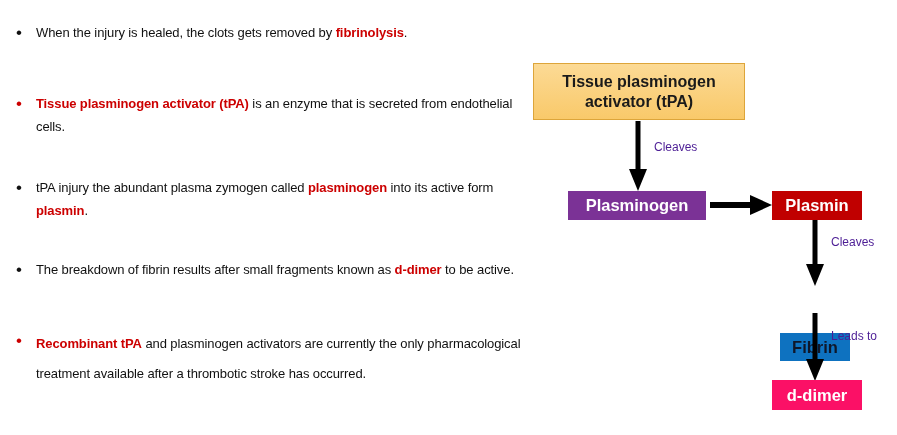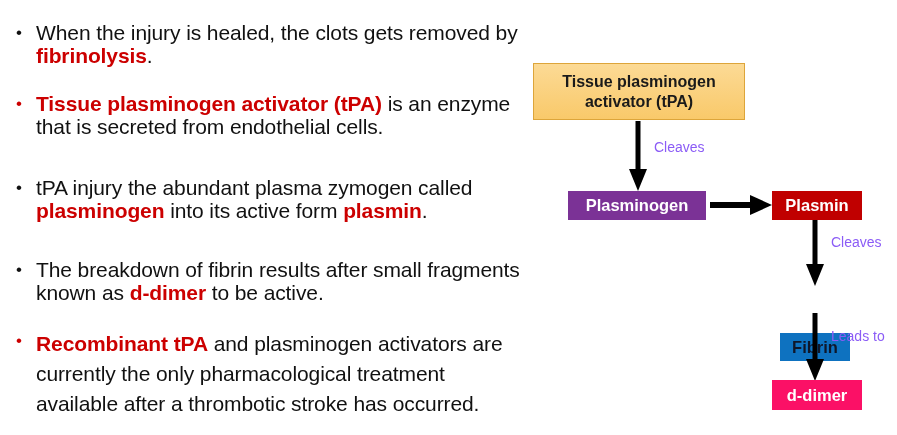--- a/index.html
+++ b/index.html
@@ -37,21 +37,21 @@
     font-size: 17px;
     line-height: 23px;
     text-align: left;
     padding-left: 4px;
     box-sizing: border-box;
   }
   .bullet-glyph.black { color: #111111; }
   .bullet-glyph.red   { color: #CC0000; }
 
   .bullet-text {
-    font-size: 21px;
+    font-size: 13px;
     line-height: 23px;
     color: #111111;
     letter-spacing: -0.1px;
   }
   .bullet-text.tight { line-height: 30px; }
   .hl {
     color: #CC0000;
     font-weight: bold;
   }
 
@@ -144,22 +144,22 @@
   .arrow-v {
     position: absolute;
     width: 26px;
   }
   .arrow-h {
     position: absolute;
     height: 26px;
   }
   .edge-label {
     position: absolute;
-    font-size: 14px;
-    color: #8b5cf6;
+    font-size: 12px;
+    color: #4c1d95;
     line-height: 16px;
     white-space: nowrap;
   }
 
   #arrow-tpa-plasminogen { left: 95px; top: 121px; height: 70px; }
   #label-cleaves-1       { left: 124px; top: 139px; }
 
   #arrow-plasminogen-plasmin { left: 180px; top: 192px; width: 62px; }
 
   #arrow-plasmin-fibrin { left: 272px; top: 220px; height: 66px; }

